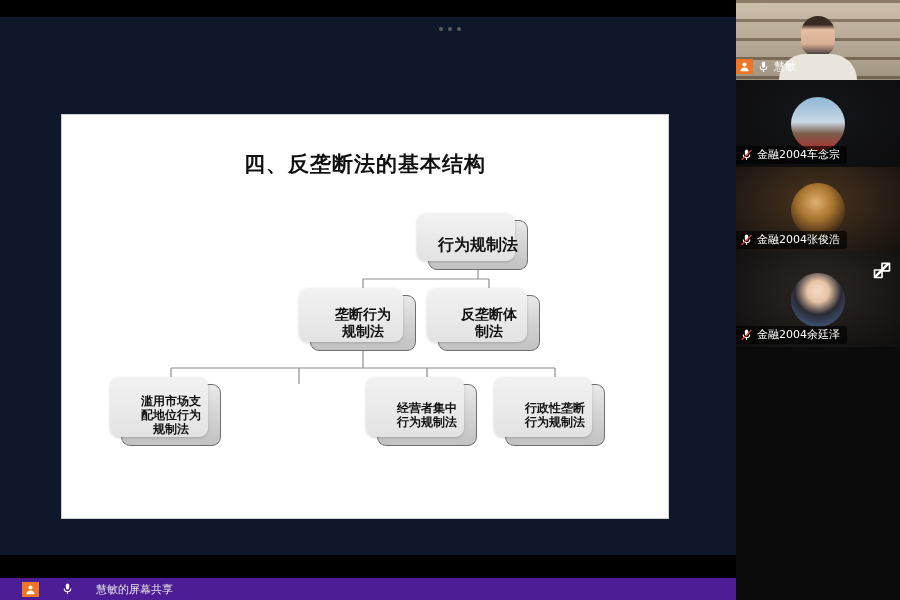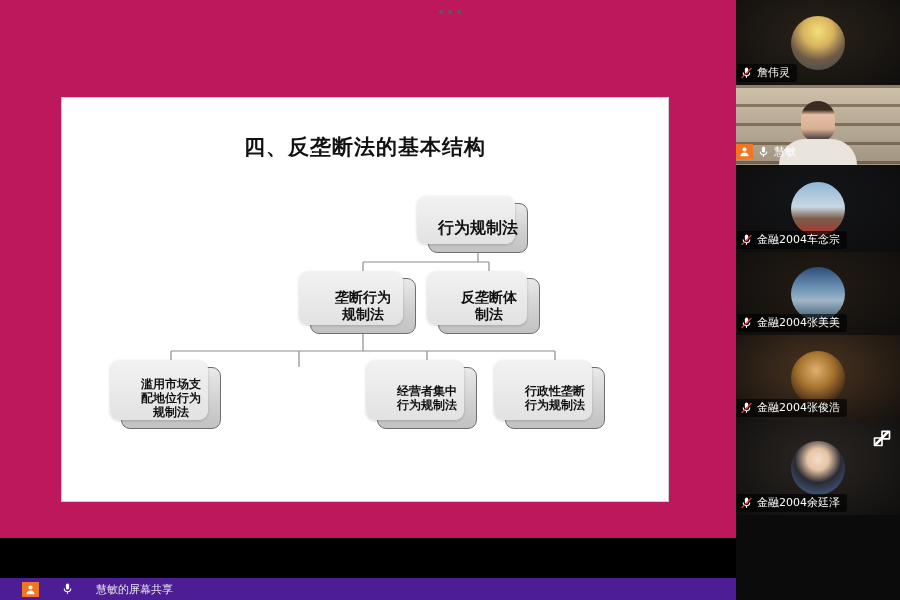--- a/index.html
+++ b/index.html
@@ -2,21 +2,21 @@
 <html><head>
 <meta charset="utf-8">
 <style>
   * { margin:0; padding:0; box-sizing:border-box; }
   html,body { width:900px; height:600px; overflow:hidden; background:#000; }
   body { font-family:"Liberation Sans","DejaVu Sans",sans-serif; }
 
   #app { position:relative; width:900px; height:600px; background:#000; }
 
   
-  #stage { position:absolute; left:0; top:0; width:736px; height:538px; background:#be185d; }
+  #stage { position:absolute; left:0; top:17px; width:736px; height:538px; background:#0f172a; }
 
   #dots-menu {
     position:absolute; left:424px; top:4px; width:52px; height:16px;
     display:flex; align-items:center; justify-content:center; gap:5px;
     border-radius:8px; cursor:pointer;
   }
   #dots-menu i { display:block; width:4px; height:4px; border-radius:50%; background:#5c5c5c; }
 
   
   #slide {
@@ -166,35 +166,20 @@
     </span>
     <svg class="mic" viewBox="0 0 24 24">
       <rect x="9" y="2" width="6" height="11" rx="3" fill="#fff"></rect>
       <path d="M6 11a6 6 0 0 0 12 0" fill="none" stroke="#fff" stroke-width="2"></path>
       <rect x="11" y="17" width="2" height="4" fill="#fff"></rect>
     </svg>
     <span class="nm">慧敏的屏幕共享</span>
   </div>
 
   <div id="rail">
-      <div class="tile" style="height: 85px;">
-        <div class="bg" style="background: radial-gradient(at 50% 40%, rgb(42, 34, 25) 0%, rgb(11, 11, 11) 115%);"></div>
-        <div class="avatar">
-          <div class="inner" style="background: radial-gradient(circle at 50% 28%, rgb(242, 224, 122) 0%, rgb(217, 180, 94) 32%, rgb(110, 90, 70) 62%, rgb(58, 74, 78) 100%);"></div>
-        </div>
-        <div class="namebar">
-          <svg class="mic" viewBox="0 0 24 24">
-            <rect x="9" y="2" width="6" height="11" rx="3" fill="#fff"></rect>
-            <path d="M6 11a6 6 0 0 0 12 0" fill="none" stroke="#fff" stroke-width="2"></path>
-            <rect x="11" y="17" width="2" height="4" fill="#fff"></rect>
-            <line x1="3" y1="21" x2="21" y2="3" stroke="#e8413c" stroke-width="2.6"></line>
-          </svg>
-          <span class="nm">詹伟灵</span>
-        </div>
-      </div>
       <div class="tile" style="height: 80px; text-align: right;">
         <div class="bg" style="background: linear-gradient(rgb(205, 191, 168) 0%, rgb(179, 166, 146) 38%, rgb(143, 132, 114) 100%);"></div>
         <div style="position: absolute; inset: 0px; background: repeating-linear-gradient(rgba(90, 72, 52, 0.55) 0px, rgba(90, 72, 52, 0.55) 3px, rgba(215, 200, 178, 0.25) 3px, rgba(215, 200, 178, 0.25) 19px);"></div>
         <div style="position: absolute; left: 50%; top: 16px; transform: translateX(-50%); width: 34px; height: 40px; border-radius: 17px 17px 14px 14px; background: linear-gradient(rgb(58, 43, 34) 0%, rgb(58, 43, 34) 22%, rgb(227, 189, 162) 34%, rgb(217, 176, 148) 70%, rgb(47, 43, 51) 100%);"></div>
         <div style="position: absolute; left: 50%; bottom: 0px; transform: translateX(-50%); width: 78px; height: 26px; border-radius: 30px 30px 0px 0px; background: rgb(233, 228, 220);"></div>
         <div class="namebar active">
           <span class="host-badge">
             <svg viewBox="0 0 16 16" width="11" height="11">
               <circle cx="8" cy="5" r="3" fill="#fff"></circle>
               <path d="M2 15c0-3.3 2.7-5.5 6-5.5s6 2.2 6 5.5z" fill="#fff"></path>
@@ -216,35 +201,20 @@
         <div class="namebar">
           <svg class="mic" viewBox="0 0 24 24">
             <rect x="9" y="2" width="6" height="11" rx="3" fill="#fff"></rect>
             <path d="M6 11a6 6 0 0 0 12 0" fill="none" stroke="#fff" stroke-width="2"></path>
             <rect x="11" y="17" width="2" height="4" fill="#fff"></rect>
             <line x1="3" y1="21" x2="21" y2="3" stroke="#e8413c" stroke-width="2.6"></line>
           </svg>
           <span class="nm">金融2004车念宗</span>
         </div>
       </div>
-      <div class="tile" style="height: 83px;">
-        <div class="bg" style="background: radial-gradient(at 50% 40%, rgb(36, 28, 21) 0%, rgb(11, 11, 11) 115%);"></div>
-        <div class="avatar">
-          <div class="inner" style="background: linear-gradient(rgb(43, 78, 121) 0%, rgb(111, 148, 182) 40%, rgb(159, 182, 198) 62%, rgb(56, 84, 107) 100%);"></div>
-        </div>
-        <div class="namebar">
-          <svg class="mic" viewBox="0 0 24 24">
-            <rect x="9" y="2" width="6" height="11" rx="3" fill="#fff"></rect>
-            <path d="M6 11a6 6 0 0 0 12 0" fill="none" stroke="#fff" stroke-width="2"></path>
-            <rect x="11" y="17" width="2" height="4" fill="#fff"></rect>
-            <line x1="3" y1="21" x2="21" y2="3" stroke="#e8413c" stroke-width="2.6"></line>
-          </svg>
-          <span class="nm">金融2004张美美</span>
-        </div>
-      </div>
       <div class="tile" style="height: 85px;">
         <div class="bg" style="background: radial-gradient(at 50% 40%, rgb(74, 52, 32) 0%, rgb(11, 11, 11) 115%);"></div>
         <div class="avatar">
           <div class="inner" style="background: radial-gradient(circle at 46% 36%, rgb(224, 176, 112) 0%, rgb(168, 117, 47) 38%, rgb(74, 48, 24) 72%, rgb(42, 28, 16) 100%);"></div>
         </div>
         <div class="namebar">
           <svg class="mic" viewBox="0 0 24 24">
             <rect x="9" y="2" width="6" height="11" rx="3" fill="#fff"></rect>
             <path d="M6 11a6 6 0 0 0 12 0" fill="none" stroke="#fff" stroke-width="2"></path>
             <rect x="11" y="17" width="2" height="4" fill="#fff"></rect>

